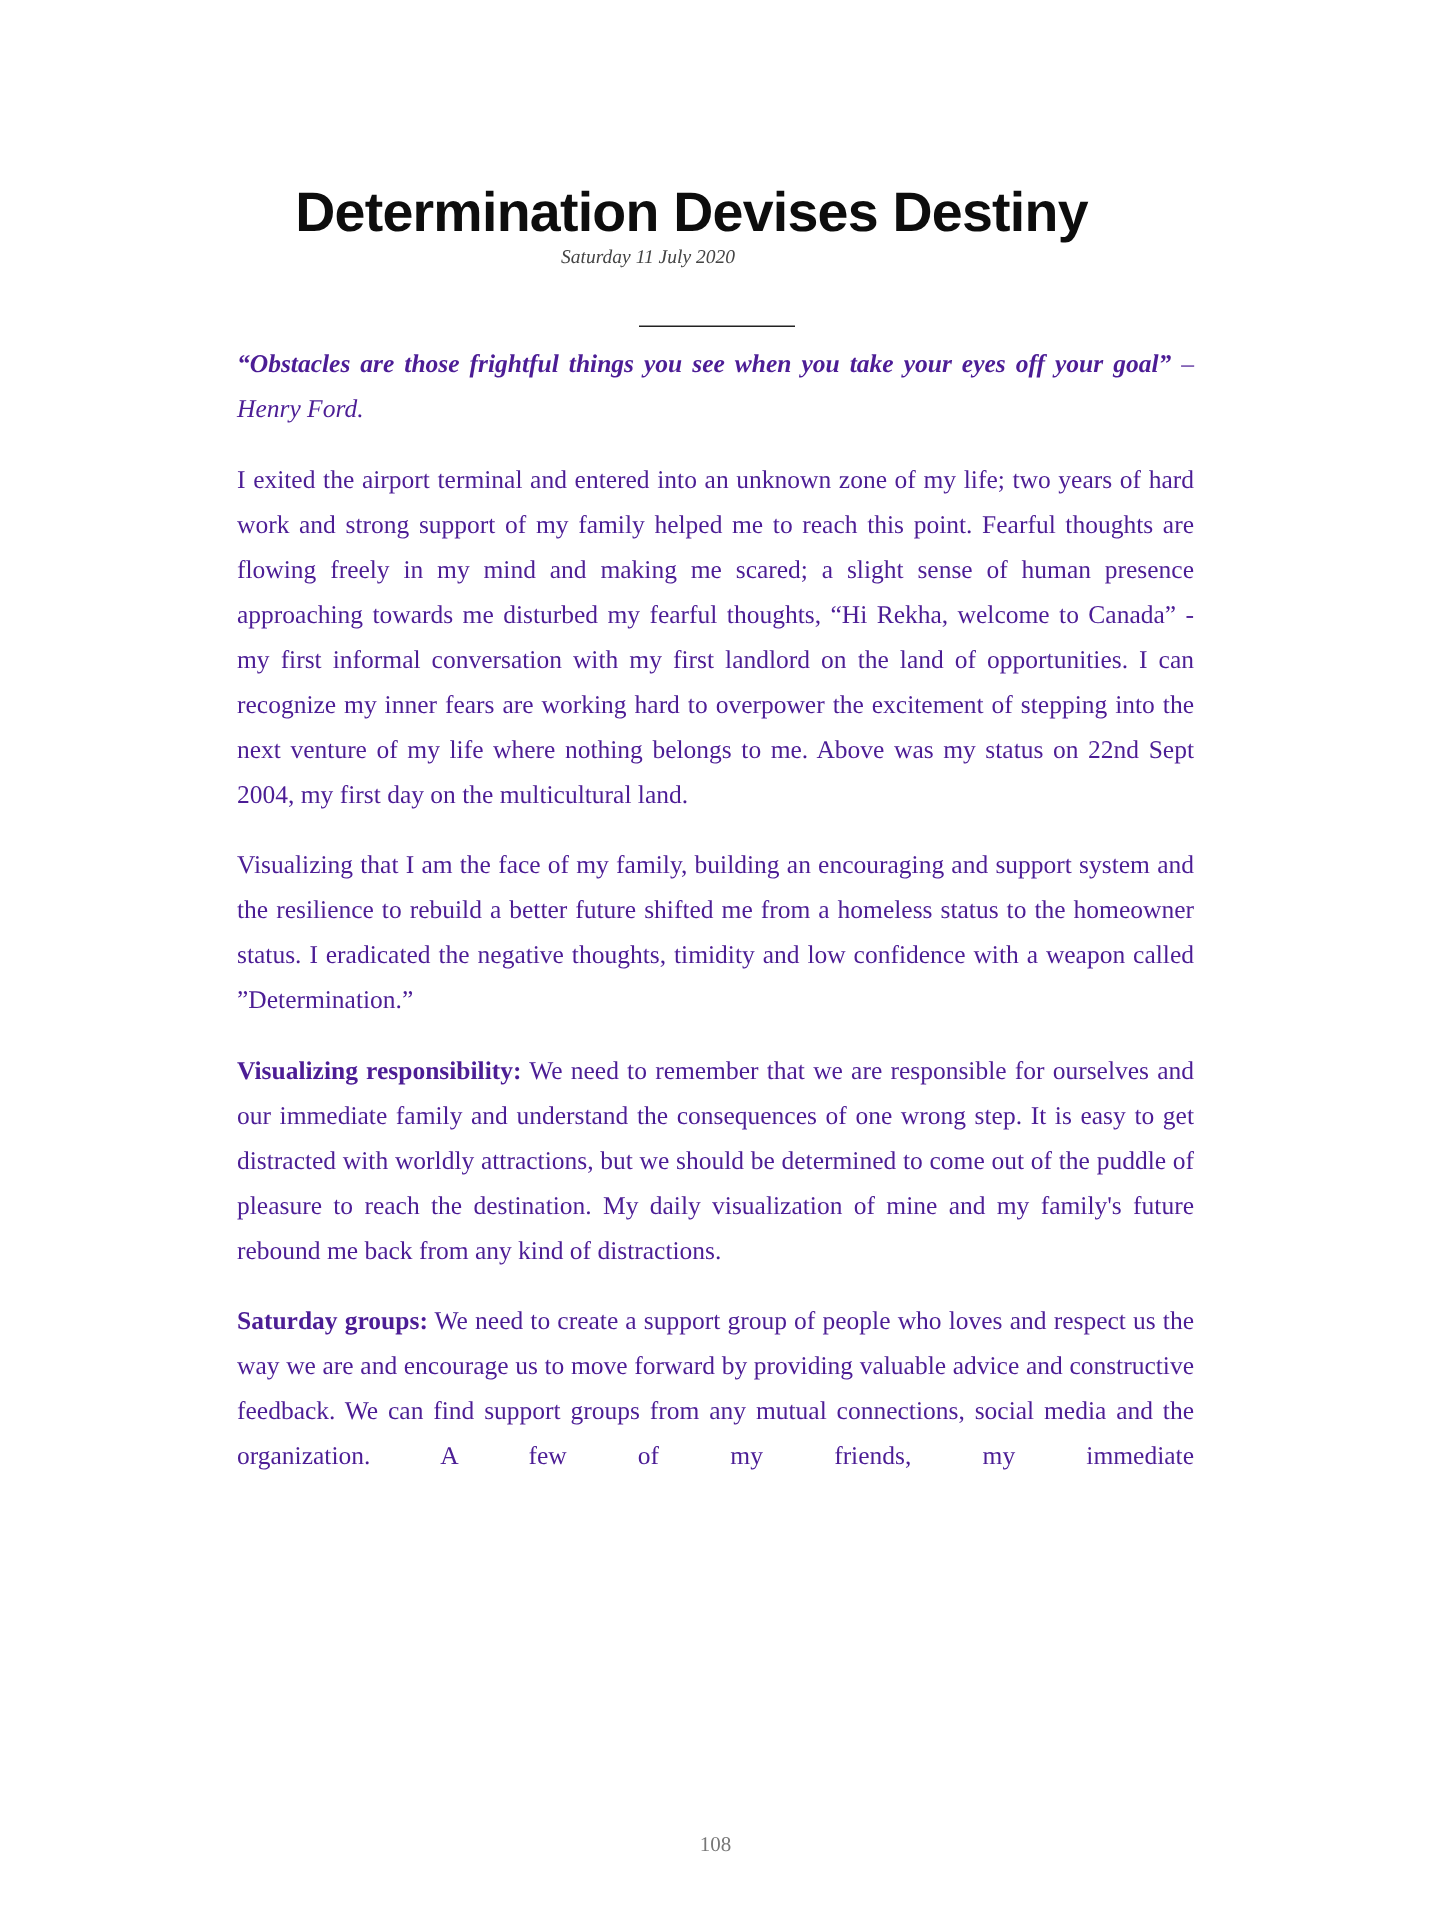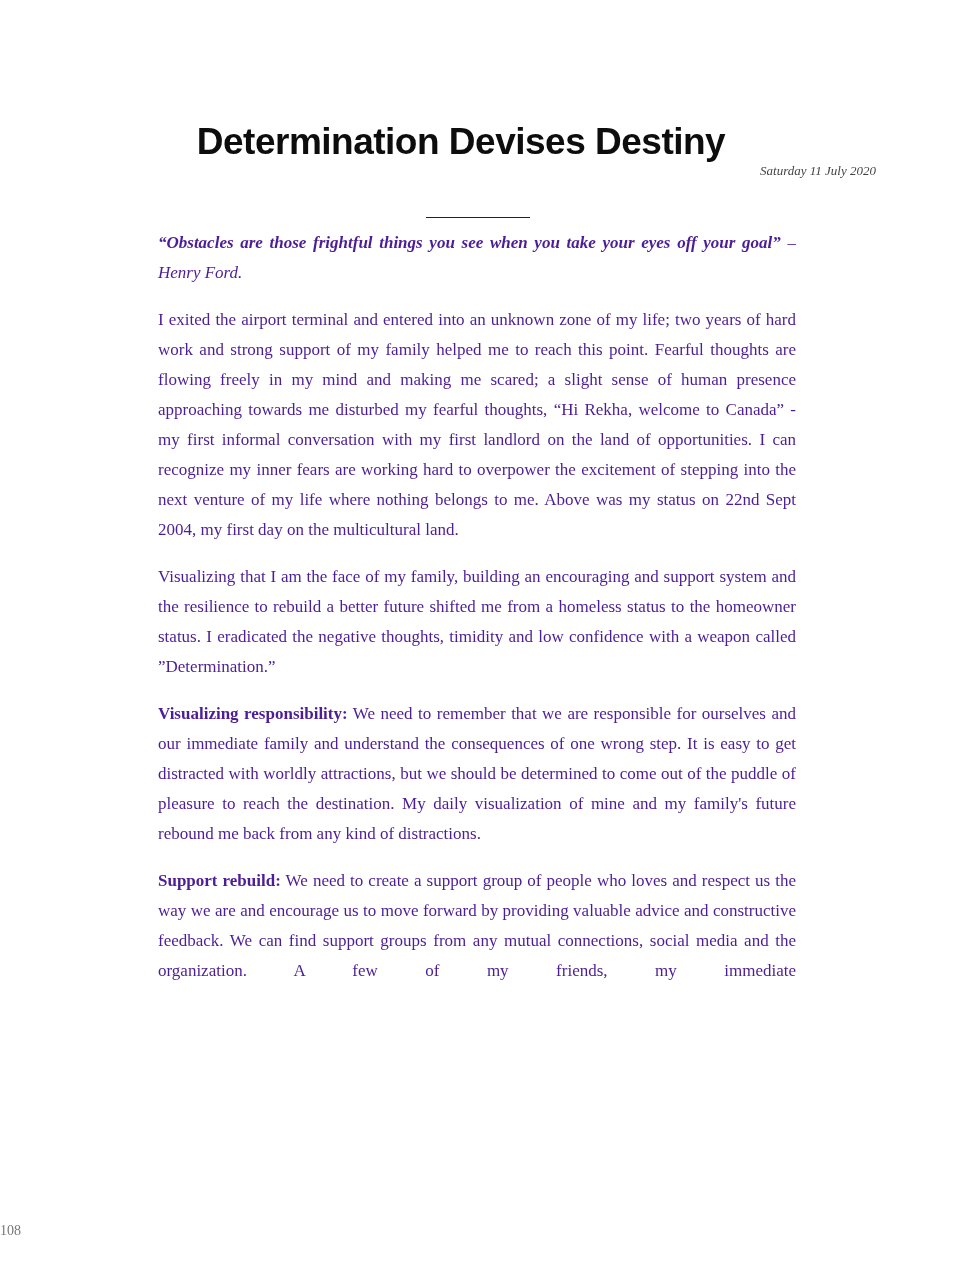--- a/index.html
+++ b/index.html
@@ -6,58 +6,59 @@
     body { width: 954px; height: 1276px; position: relative; overflow: hidden; }
     .page { position: absolute; left: 0; top: 0; width: 954px; height: 1276px; }
     .title {
       position: absolute; left: 0; width: 922px; top: 118px;
       text-align: center;
       font-family: "Liberation Sans", sans-serif;
       font-weight: bold; font-size: 37px; letter-spacing: -0.5px;
       color: #0d0d0d; line-height: 48px;
     }
     .date {
-      position: absolute; left: 12px; width: 864px; top: 163px;
-      text-align: right;
+      position: absolute; left: 0; width: 864px; top: 163px;
+      text-align: center;
       font-family: "Liberation Serif", serif;
       font-style: italic; font-size: 13px; color: #444;
     }
     .rule {
       position: absolute; left: 426px; top: 217px; width: 104px; height: 1px;
       background: #222;
     }
     .body-text {
       position: absolute; left: 158px; width: 638px; top: 228px;
       font-family: "Liberation Serif", serif;
       font-size: 17px; line-height: 30px; color: #4c1d95;
       text-align: justify;
     }
     .body-text p { margin: 0 0 17px 0; }
     .quote { font-style: italic; }
     .quote b { font-weight: bold; }
     .lead { font-weight: bold; }
     .page-number {
       position: absolute; left: 0; width: 954px; top: 1223px;
+      text-align: center;
       font-family: "Liberation Serif", serif;
       font-size: 14px; color: #777;
     }
   </style>
 </head>
 <body>
 
 <div class="page">
   <div class="title">Determination Devises Destiny</div>
   <div class="date">Saturday 11 July 2020</div>
   <div class="rule"></div>
 
   <div class="body-text">
     <p class="quote"><b>“Obstacles are those frightful things you see when you take your eyes off your goal”</b><span> – Henry Ford.</span></p>
 
     <p>I exited the airport terminal and entered into an unknown zone of my life; two years of hard work and strong support of my family helped me to reach this point. Fearful thoughts are flowing freely in my mind and making me scared; a slight sense of human presence approaching towards me disturbed my fearful thoughts, “Hi Rekha, welcome to Canada” - my first informal conversation with my first landlord on the land of opportunities. I can recognize my inner fears are working hard to overpower the excitement of stepping into the next venture of my life where nothing belongs to me. Above was my status on 22nd Sept 2004, my first day on the multicultural land.</p>
     <p>Visualizing that I am the face of my family, building an encouraging and support system and the resilience to rebuild a better future shifted me from a homeless status to the homeowner status. I eradicated the negative thoughts, timidity and low confidence with a weapon called ”Determination.”</p>
 
     <p><span class="lead">Visualizing responsibility:</span><span> We need to remember that we are responsible for ourselves and our immediate family and understand the consequences of one wrong step. It is easy to get distracted with worldly attractions, but we should be determined to come out of the puddle of pleasure to reach the destination. My daily visualization of mine and my family's future rebound me back from any kind of distractions.</span></p>
 
-    <p style="text-align-last: justify;"><span class="lead">Support rebuild:</span><span> We need to create a support group of people who loves and respect us the way we are and encourage us to move forward by providing valuable advice and constructive feedback. We can find support groups from any mutual connections, social media and the organization. A few of my friends, my immediate</span></p>
+    <p style="text-align-last: justify;"><span class="lead">Saturday groups:</span><span> We need to create a support group of people who loves and respect us the way we are and encourage us to move forward by providing valuable advice and constructive feedback. We can find support groups from any mutual connections, social media and the organization. A few of my friends, my immediate</span></p>
   </div>
 
   <div class="page-number">108</div>
 </div>
 
 </body></html>

